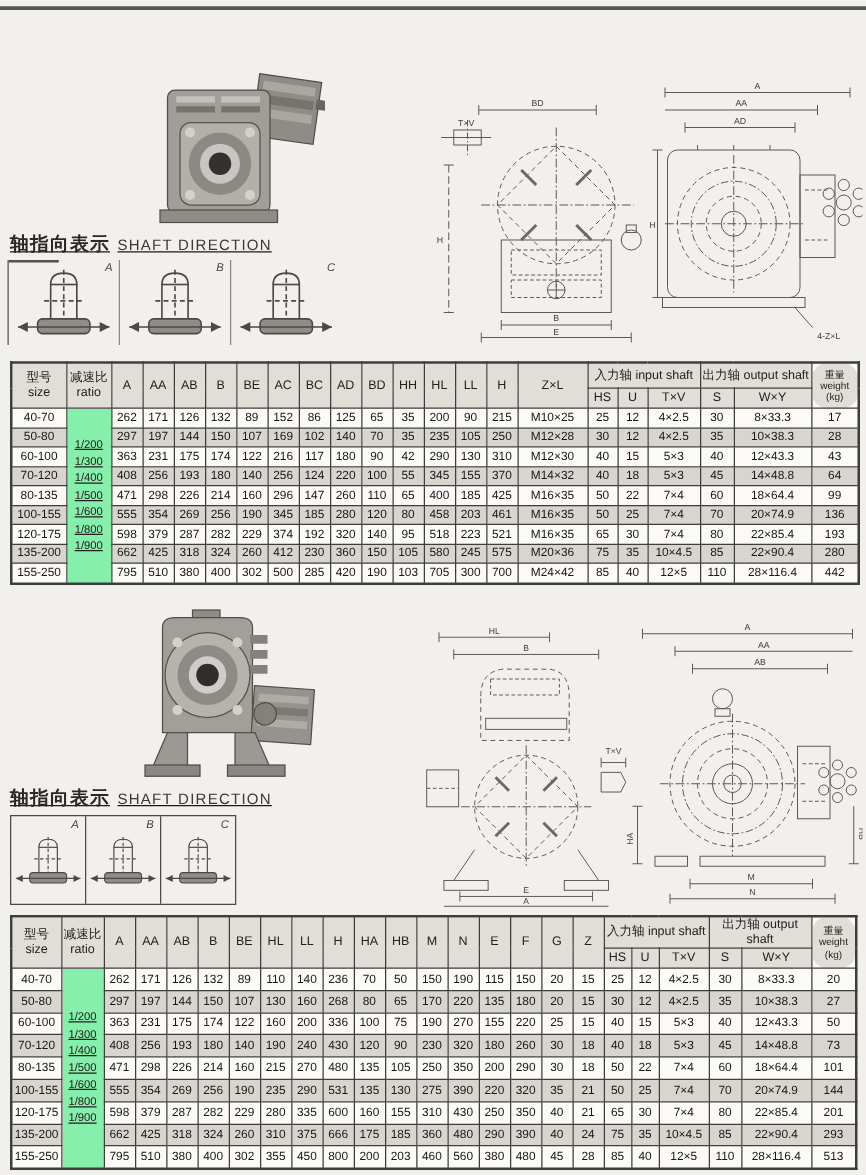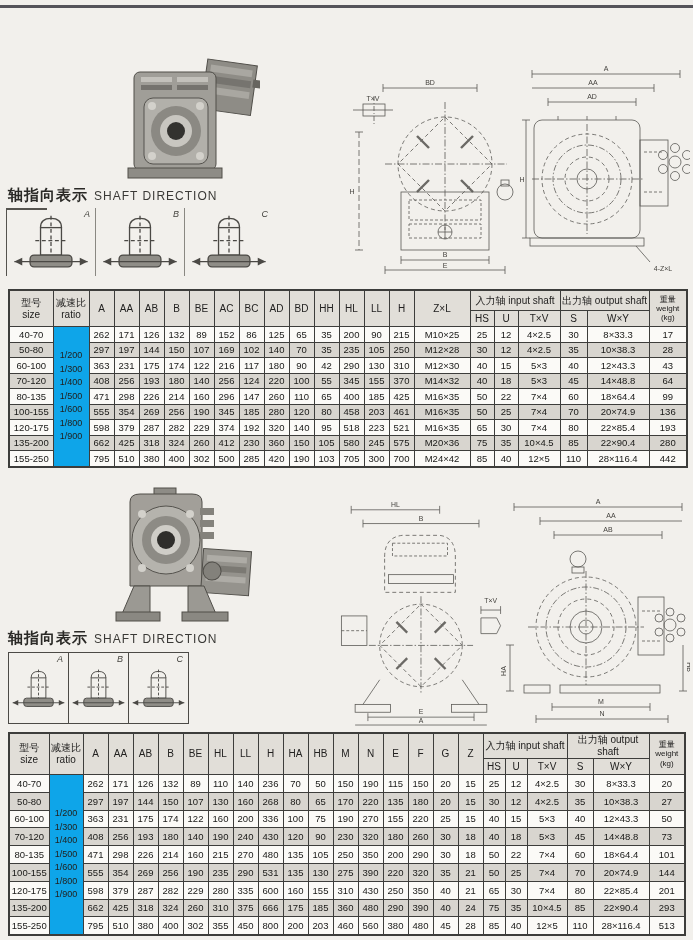--- a/index.html
+++ b/index.html
@@ -3,44 +3,44 @@
 <meta charset="utf-8">
 <style>
   html,body{margin:0;padding:0;}
   body{background:#e8e6e2;font-family:"Liberation Sans",sans-serif;}
   .page{position:relative;width:693px;height:940px;background:#f2f0ec;overflow:hidden;color:#1b1b19;}
   .top-rule{position:absolute;left:0;top:5px;width:693px;height:3px;background:#55545a;}
 
   .model-title{position:absolute;font-family:"Liberation Serif",serif;font-weight:bold;font-size:21px;letter-spacing:2px;color:#262522;}
   .model-title .suffix{font-size:16px;letter-spacing:0;margin-left:6px;}
 
-  .shaft-label{position:absolute;white-space:nowrap;}
+  .shaft-label{position:absolute;white-space:nowrap;text-decoration:underline;}
   .shaft-label .zh{font-weight:bold;font-size:15px;color:#2a2926;letter-spacing:1px;}
   .shaft-label .en{font-size:12px;color:#3a3936;letter-spacing:1px;margin-left:6px;}
 
   .photo,.drawing{position:absolute;}
 
   .shaft-strip{position:absolute;display:flex;}
   .shaft-cell{position:relative;width:88px;height:68px;}
   .shaft-cell .letter{position:absolute;top:1px;right:5px;font-size:9px;color:#45443f;font-style:italic;}
   .strip-open{border-left:1.5px solid #55534e;}
   .strip-open .shaft-cell{border-right:1px solid #8a8882;}
   .strip-open .shaft-cell:last-child{border-right:none;}
   .strip-open::before{content:"";position:absolute;left:0;top:0;width:40px;height:1.5px;background:#55534e;}
   .strip-boxed{border:1.2px solid #4c4a46;}
   .strip-boxed .shaft-cell{width:59px;height:70px;border-right:1px solid #4c4a46;}
   .strip-boxed .shaft-cell:last-child{border-right:none;}
 
   table.spec{position:absolute;border-collapse:collapse;table-layout:fixed;background:#fbfaf7;border:2px solid #3d3d3b;}
   table.spec th,table.spec td{border:1px solid #3d3d3b;text-align:center;vertical-align:middle;padding:0;overflow:hidden;}
   table.spec thead th{background:#e1ded8;font-weight:normal;font-size:10px;line-height:1.2;color:#222120;}
-  table.spec thead th.small{font-size:8px;line-height:1.15;}
+  table.spec thead th.small{font-size:8px;line-height:1.15;border-radius:14px;}
   table.spec tbody td{font-size:9.5px;color:#181816;background:#fbfaf7;}
   table.spec tr.alt td{background:#d8d5cf;}
-  table.spec td.ratio-col{background:#0ea5e9;font-size:9px;line-height:1.5;color:#22211f;}
+  table.spec td.ratio-col{background:#86efac;font-size:9px;line-height:1.5;color:#22211f;text-decoration:underline;}
   table.spec td.size-col{font-size:9.5px;}
   #table1 thead tr:first-child th{height:19px;}
   #table1 thead tr:last-child th{height:15px;}
   #table1 tbody td{height:14.5px;}
   #table2 thead tr:first-child th{height:19px;}
   #table2 thead tr:last-child th{height:15px;}
   #table2 tbody td{height:16.8px;}
 
   svg text{font-family:"Liberation Sans",sans-serif;}
 </style>

